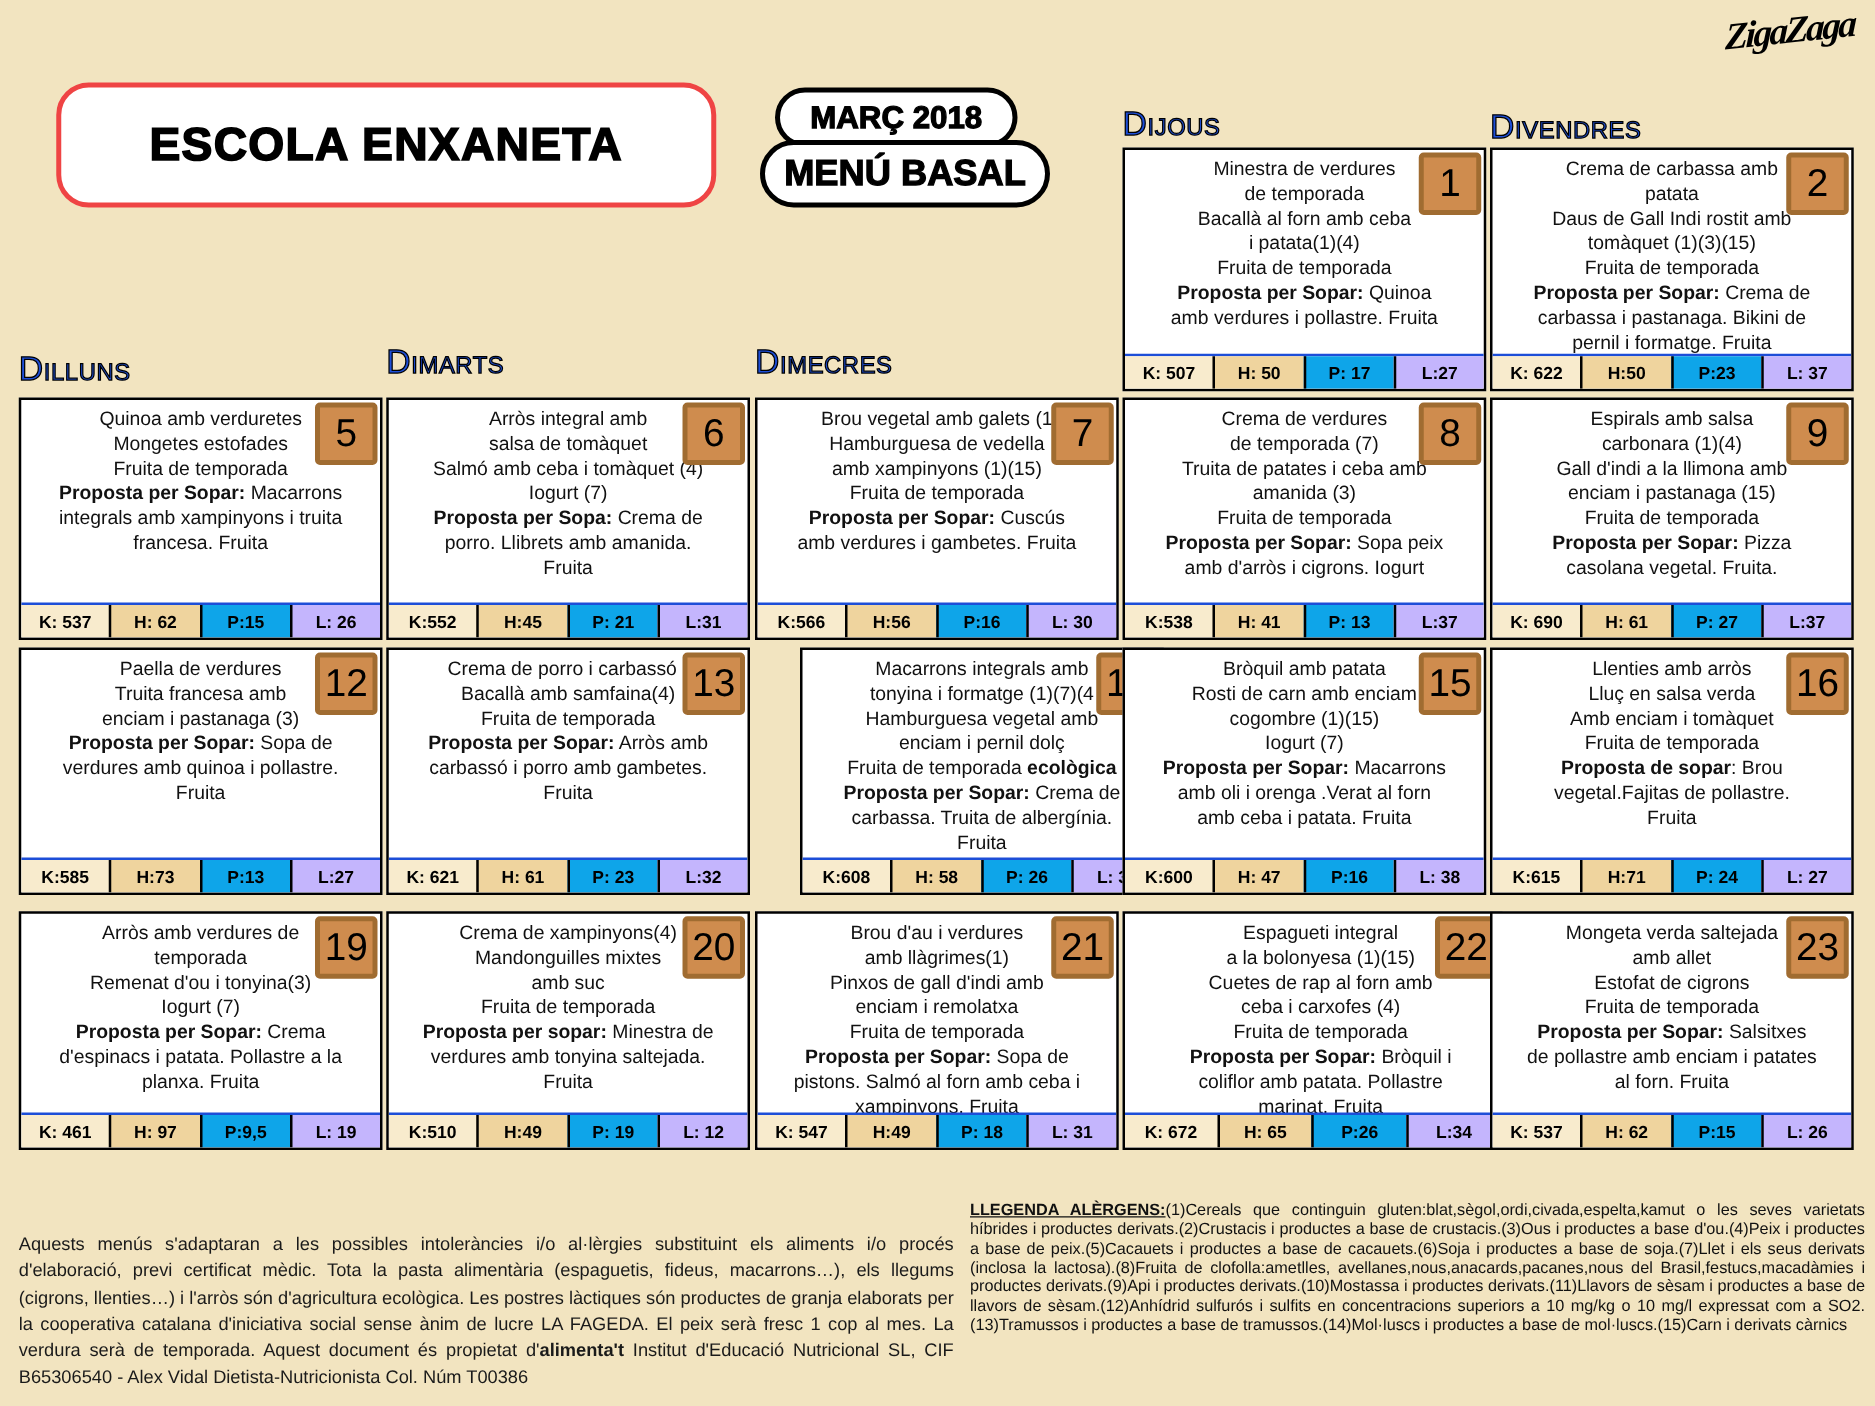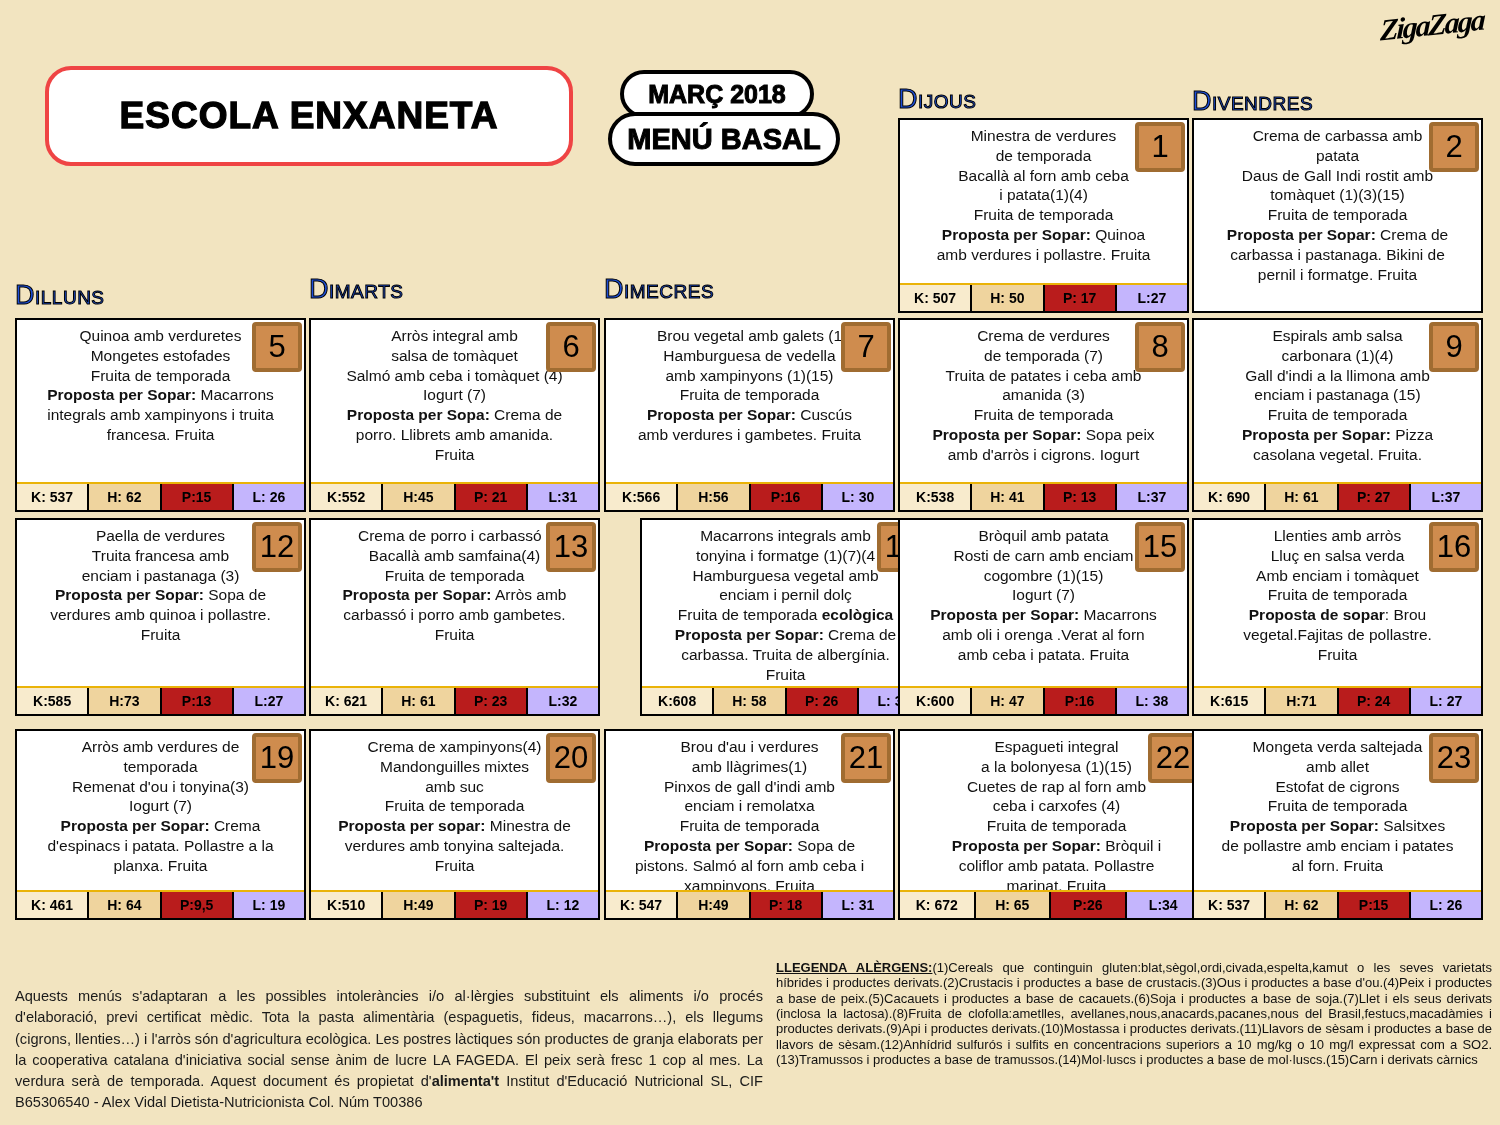--- a/index.html
+++ b/index.html
@@ -27,25 +27,25 @@
   .wd-divendres{left:1192px;top:86px;}
 
   
   .card{position:absolute;background:#fff;border:2px solid #000;overflow:hidden;}
   .card-body{white-space:pre-line;text-align:center;font-size:15.5px;line-height:1.28;
     padding:6px 8px 0;color:#111;}
   .b{font-weight:bold;} .u{text-decoration:underline;}
   .badge{position:absolute;top:2px;right:2px;width:42px;height:42px;background:#cf8c4e;
     border:4px solid #a06c31;border-radius:4px;display:flex;align-items:center;justify-content:center;
     font-size:31px;color:#000;}
-  .card-footer{position:absolute;left:0;right:0;bottom:0;height:26px;display:flex;border-top:2px solid #eab308;}
+  .card-footer{position:absolute;left:0;right:0;bottom:0;height:26px;display:flex;border-top:2px solid #1d4ed8;}
   .fcell{flex:1;display:flex;align-items:center;justify-content:center;font-weight:bold;font-size:14px;
     border-left:2px solid #000;color:#000;}
   .fcell:first-child{border-left:none;}
-  .f0{background:#f8ebcd;} .f1{background:#efd49e;} .f2{background:#b91c1c;} .f3{background:#c4b5fd;}
+  .f0{background:#f8ebcd;} .f1{background:#efd49e;} .f2{background:#0ea5e9;} .f3{background:#c4b5fd;}
 
   
   .footnote{position:absolute;left:15px;top:986px;width:748px;font-size:14.6px;
     line-height:1.46;text-align:justify;color:#1a1a1a;}
   .legend{position:absolute;left:776px;top:960px;width:716px;font-size:13px;line-height:1.18;
     text-align:justify;color:#111;}
 </style>
 </head>
 <body>
 
@@ -81,20 +81,26 @@
       <div class="card" style="left: 1192px; top: 118px; width: 287px; height: 191px;">
         <div class="card-body"><span>Crema de carbassa amb
 patata
 Daus de Gall Indi rostit amb
 tomàquet (1)(3)(15)
 Fruita de temporada
 </span><span class="b">Proposta per Sopar:</span><span> Crema de
 carbassa i pastanaga. Bikini de
 pernil i formatge. Fruita</span></div>
         <div class="badge">2</div>
+        <div class="card-footer">
+          <div class="fcell f0">K: 622</div>
+          <div class="fcell f1">H:50</div>
+          <div class="fcell f2">P:23</div>
+          <div class="fcell f3">L: 37</div>
+        </div>
       </div>
       <div class="card" style="left: 15px; top: 318px; width: 287px; height: 190px;">
         <div class="card-body"><span>Quinoa amb  verduretes
 Mongetes estofades
 Fruita de temporada
 </span><span class="b">Proposta per Sopar:</span><span>  Macarrons
 integrals amb xampinyons i truita
 francesa. Fruita</span></div>
         <div class="badge">5</div>
         <div class="card-footer">
@@ -250,21 +256,21 @@
         <div class="card-body"><span>Arròs amb verdures de
 temporada
 Remenat d'ou i tonyina(3)
 Iogurt (7)
 </span><span class="b">Proposta per Sopar:</span><span> Crema
 d'espinacs i patata. Pollastre a la
 planxa. Fruita</span></div>
         <div class="badge">19</div>
         <div class="card-footer">
           <div class="fcell f0">K: 461</div>
-          <div class="fcell f1">H: 64</div>
+          <div class="fcell f1">H: 97</div>
           <div class="fcell f2">P:9,5</div>
           <div class="fcell f3">L: 19</div>
         </div>
       </div>
       <div class="card" style="left: 309px; top: 729px; width: 287px; height: 187px;">
         <div class="card-body"><span>Crema de xampinyons(4)
 Mandonguilles mixtes
 amb suc
 Fruita de temporada
 </span><span class="b">Proposta per sopar:</span><span> Minestra de

